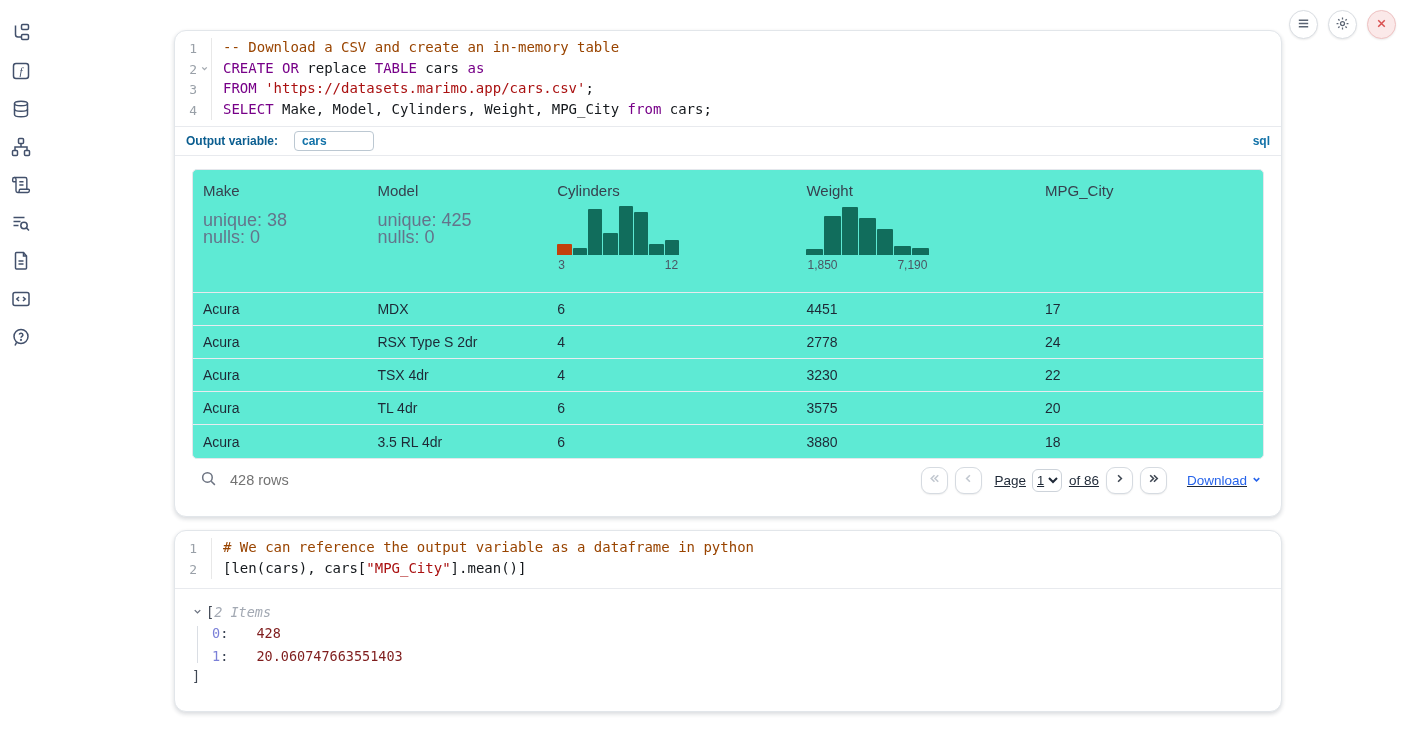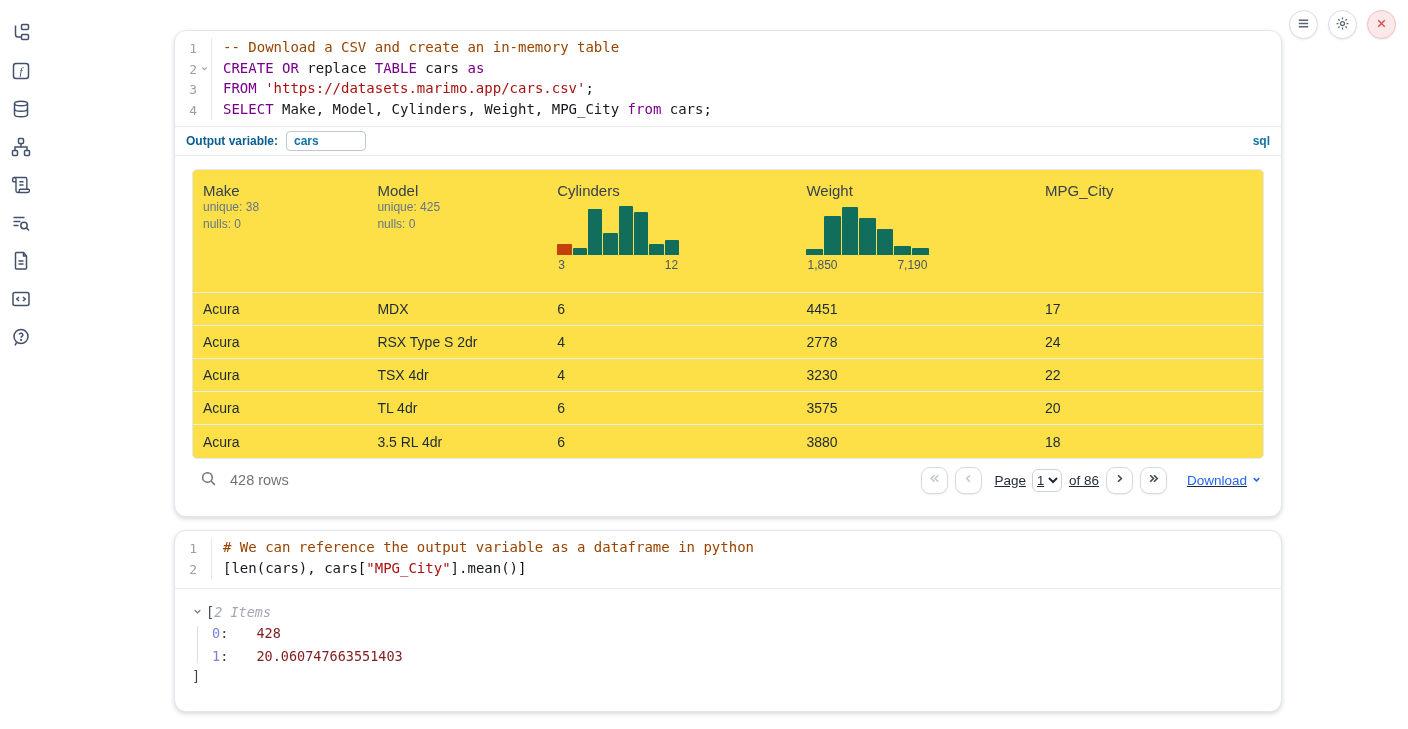--- a/index.html
+++ b/index.html
@@ -31,34 +31,34 @@
   .cl { display:flex; align-items:stretch; }
   .gut { width:22px; flex:none; text-align:right; color:#99a0a8; font-size:13px; padding-top:1px; }
   .foldslot { width:14px; flex:none; display:flex; align-items:center; justify-content:center; color:#a2a8af; }
   .foldslot svg { display:block; }
   .code { flex:1; border-left:1px solid #e8e8e8; padding-left:11px; white-space:pre; }
   .tok-comment { color:#994400; }
   .tok-keyword { color:#770088; }
   .tok-string  { color:#aa1111; }
   .tok-plain   { color:#14181c; }
 
-  .outvar-row { display:flex; align-items:center; height:30px; border-top:1px solid #e8eaee; border-bottom:1px solid #e8eaee; padding:0 11px; gap:8px; }
+  .outvar-row { display:flex; align-items:center; height:30px; border-top:1px solid #e8eaee; border-bottom:1px solid #e8eaee; padding:0 11px; gap:16px; }
   .outvar-label { font-size:12px; font-weight:700; color:#0a5d8f; }
   .outvar-input { width:80px; height:20px; border:1px solid #bcc8d2; border-radius:4px; font-size:12px; font-weight:700;
     color:#1272a8; padding:0 7px; font-family:"Liberation Sans",sans-serif; outline:none; }
   .lang-badge { margin-left:auto; font-size:12px; font-weight:700; color:#1272a8; }
 
   .cell-output { padding:13px 17px 0; }
 
   
-  .dtable { border:1px solid #e4e7ec; border-radius:5px; overflow:hidden; background:#fde047; }
+  .dtable { border:1px solid #e4e7ec; border-radius:5px; overflow:hidden; background:#5eead4; }
   .thead { display:grid; grid-template-columns:16.3% 16.8% 23.3% 22.3% 21.3%; border-bottom:1px solid #e7eaee; }
   .th { padding:12px 10px 6px; min-height:122px; cursor:pointer; }
   .col-name { font-size:15px; color:#37414f; }
-  .col-stats { font-size:12px; color:#64748b; line-height:17px; }
+  .col-stats { margin-top:13px; font-size:18px; color:#64748b; line-height:17px; }
   .hist { margin-top:4px; width:122px; }
   .hist-bars { display:flex; align-items:flex-end; gap:1px; height:52px; }
   .bar { flex:1; border-radius:1px 1px 0 0; }
   .hist-labels { display:flex; justify-content:space-between; font-size:12px; color:#4b5563; margin-top:3px; padding:0 1px; }
 
   .tr { display:grid; grid-template-columns:16.3% 16.8% 23.3% 22.3% 21.3%; height:33px; align-items:center; border-bottom:1px solid #e9ecf0; }
   .tr:last-child { border-bottom:none; }
   .td { padding:0 10px; font-size:14px; color:#1e2936; white-space:nowrap; overflow:hidden; }
 
   

